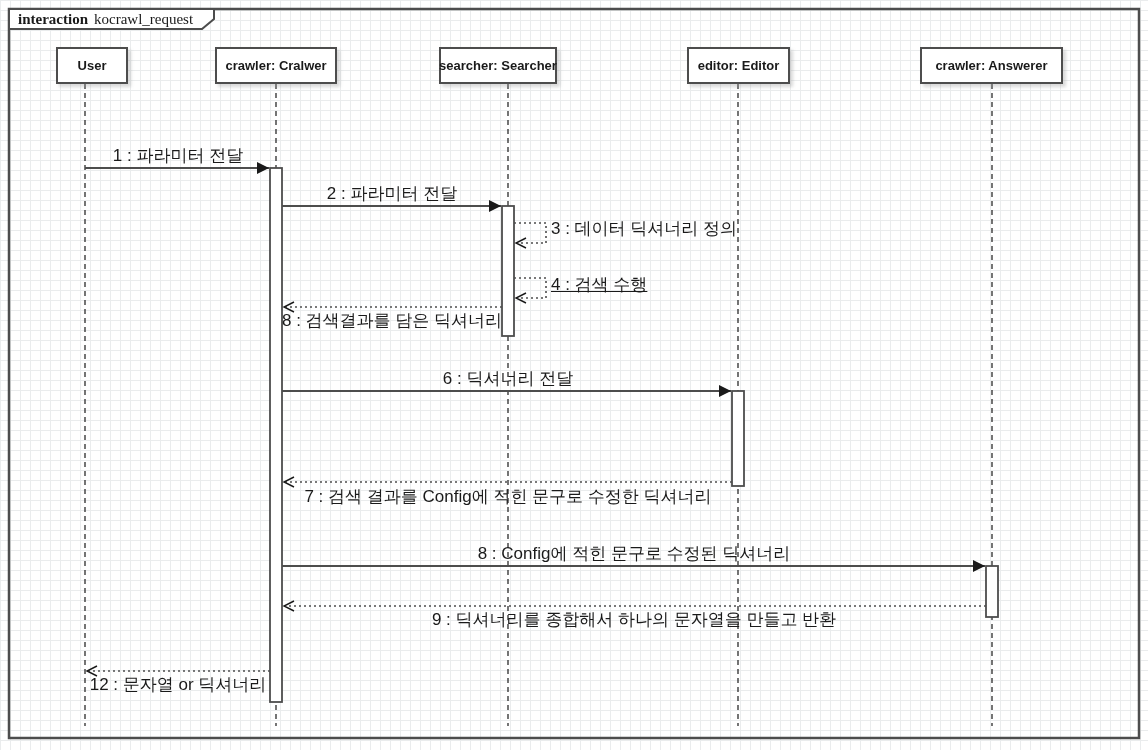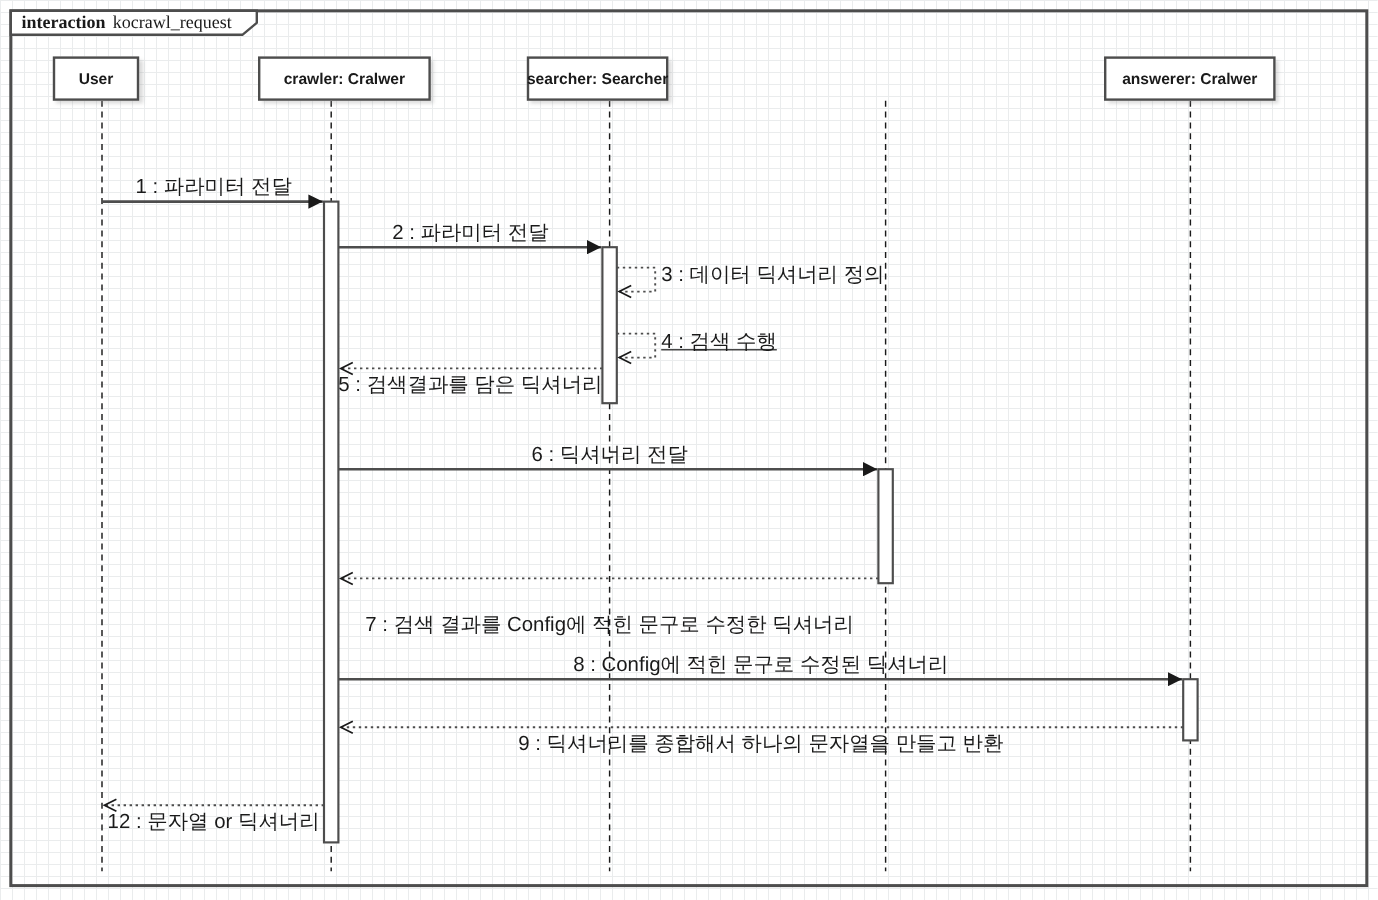--- a/index.html
+++ b/index.html
@@ -83,29 +83,30 @@
       <line x1="732" y1="482" x2="284" y2="482" marker-end="url(#mOpen)"></line>
       <line x1="986" y1="606" x2="284" y2="606" marker-end="url(#mOpen)"></line>
       <line x1="270" y1="671" x2="87" y2="671" marker-end="url(#mOpen)"></line>
     </g>
   </svg>
 
   <div class="frame-title">
     <span class="kw">interaction</span><span>kocrawl_request</span>
   </div>
 
-  <div class="head-box" style="left:44px;  top:47px; width:72px;">User</div>
-  <div class="head-box" style="left:215px; top:47px; width:144px;">crawler: Cralwer</div>
+  <div class="head-box" style="left:56px;  top:47px; width:72px;">User</div>
+  <div class="head-box" style="left:215px; top:47px; width:122px;">crawler: Cralwer</div>
   <div class="head-box" style="left:439px; top:47px; width:118px;">searcher: Searcher</div>
-  <div class="head-box" style="left:920px; top:47px; width:143px;">answerer: Cralwer</div>
+  <div class="head-box" style="left:687px; top:47px; width:103px;">editor: Editor</div>
+  <div class="head-box" style="left:920px; top:47px; width:143px;">crawler: Answerer</div>
 
   <div class="msg-label centered" style="left:178px; top:148px;">1 : 파라미터 전달</div>
   <div class="msg-label centered" style="left:392px; top:186px;">2 : 파라미터 전달</div>
   <div class="msg-label" style="left:551px; top:221px;">3 : 데이터 딕셔너리 정의</div>
   <div class="msg-label" style="left:551px; top:277px;text-decoration:underline;">4 : 검색 수행</div>
-  <div class="msg-label centered" style="left:392px; top:313px;">5 : 검색결과를 담은 딕셔너리</div>
+  <div class="msg-label centered" style="left:392px; top:313px;">8 : 검색결과를 담은 딕셔너리</div>
   <div class="msg-label centered" style="left:508px; top:371px;">6 : 딕셔너리 전달</div>
-  <div class="msg-label centered" style="left:508px; top:489px;margin-top:24px;">7 : 검색 결과를 Config에 적힌 문구로 수정한 딕셔너리</div>
+  <div class="msg-label centered" style="left:508px; top:489px;">7 : 검색 결과를 Config에 적힌 문구로 수정한 딕셔너리</div>
   <div class="msg-label centered" style="left:634px; top:546px;">8 : Config에 적힌 문구로 수정된 딕셔너리</div>
   <div class="msg-label centered" style="left:634px; top:612px;">9 : 딕셔너리를 종합해서 하나의 문자열을 만들고 반환</div>
   <div class="msg-label centered" style="left:178px; top:677px;">12 : 문자열 or 딕셔너리</div>
 
 </div>
 
 </body></html>

